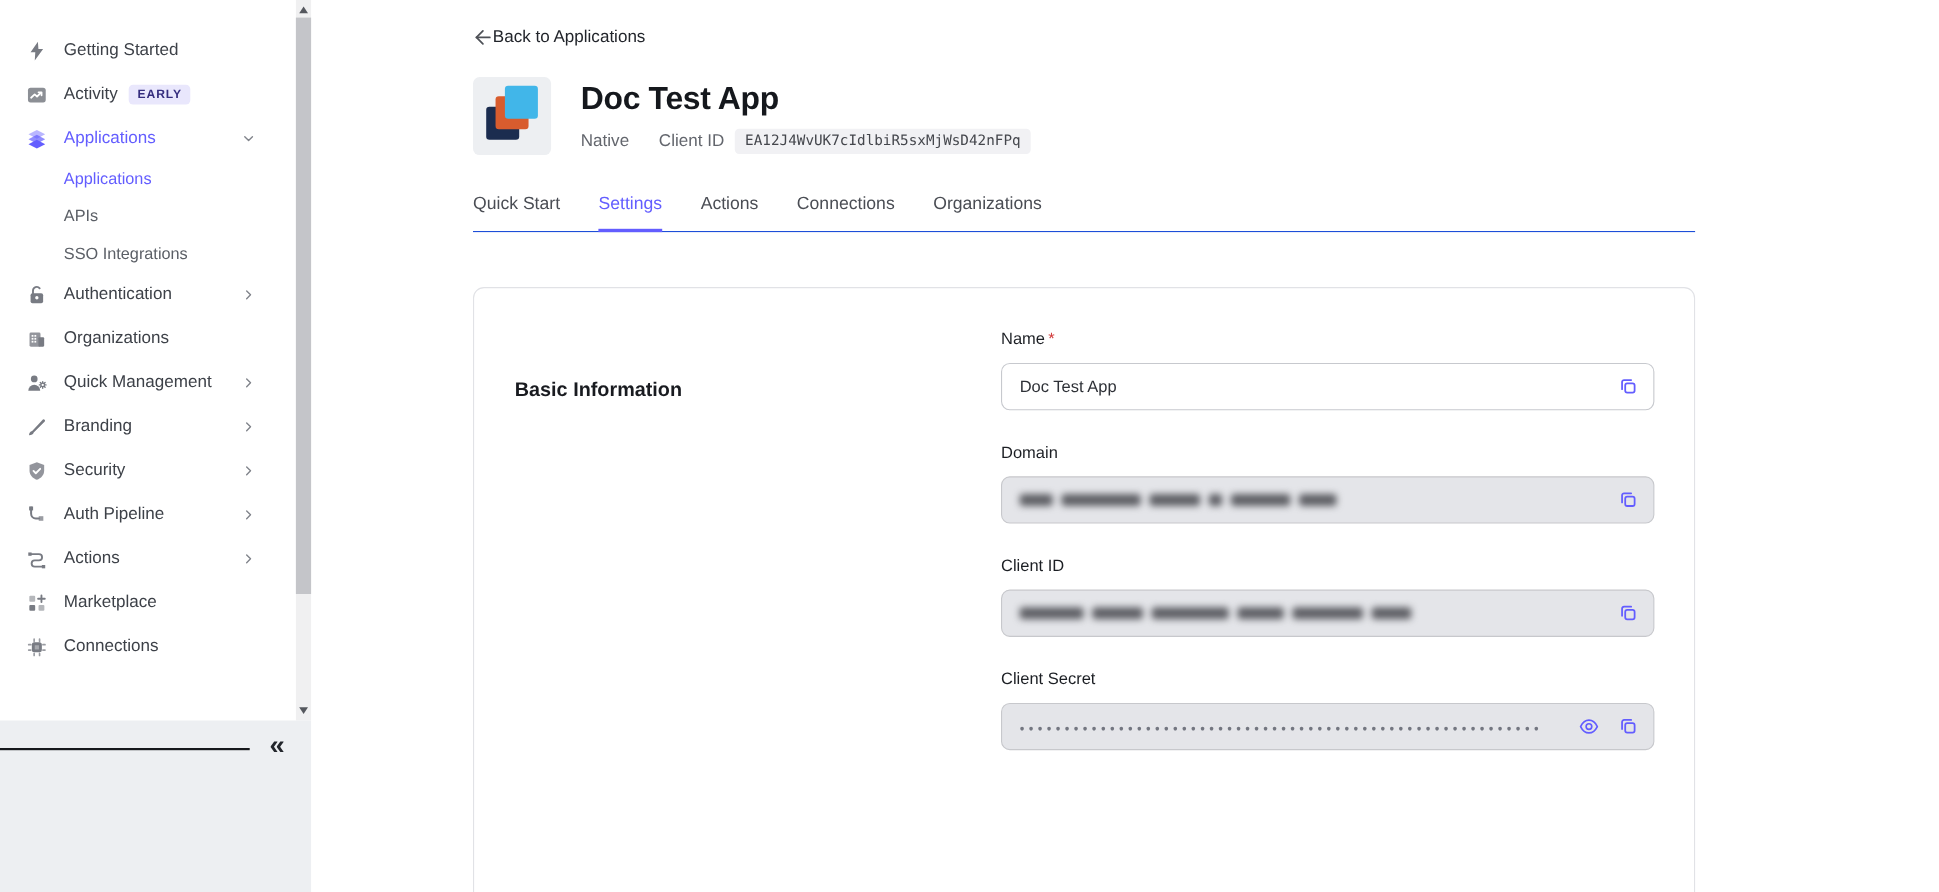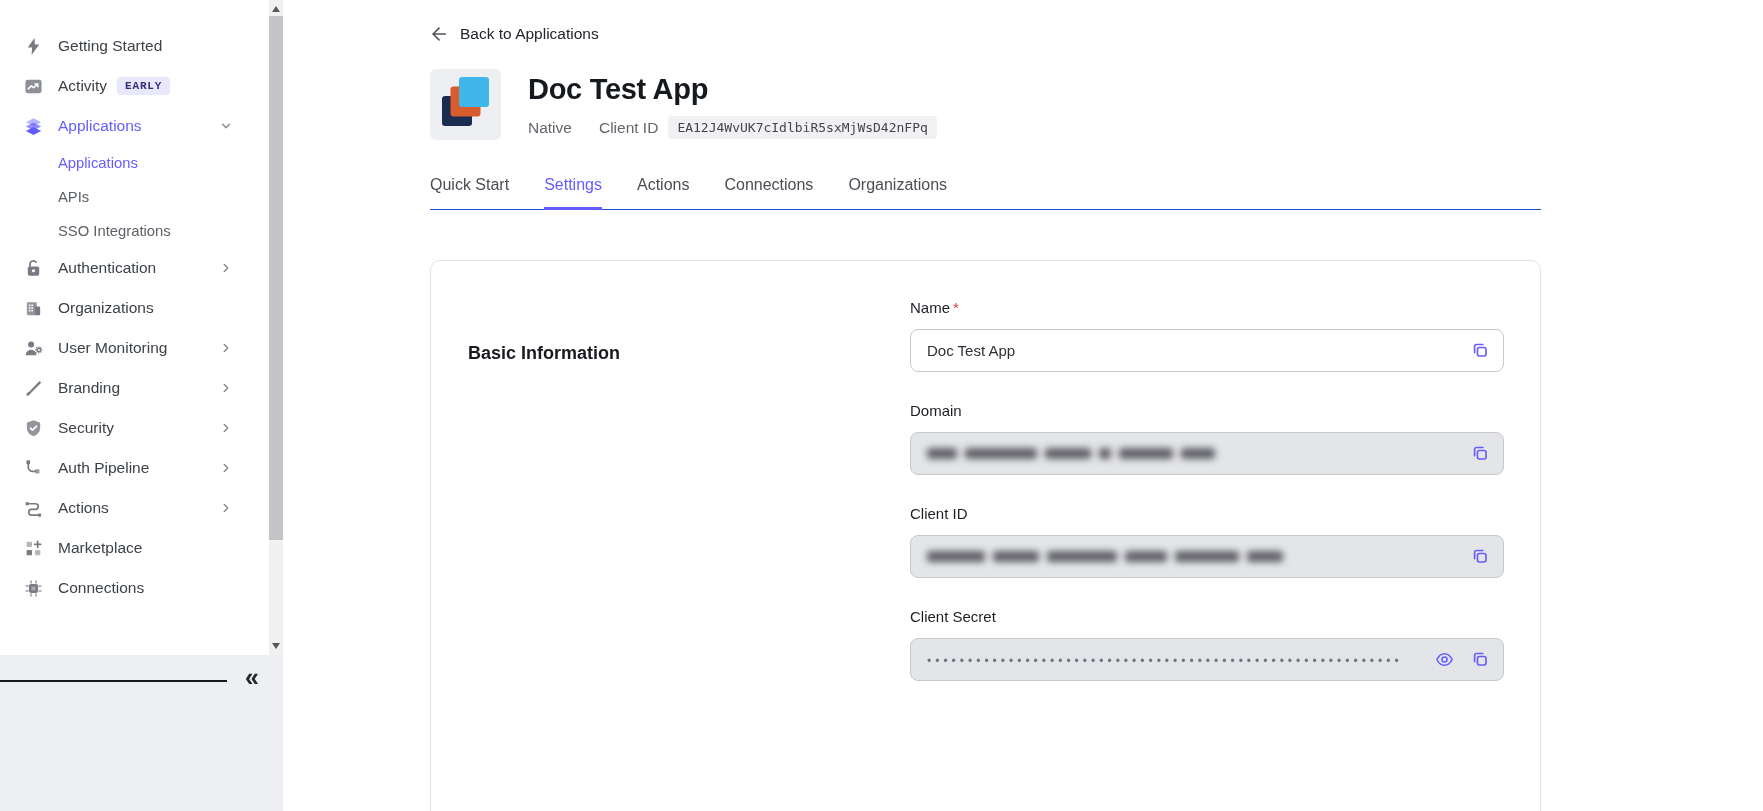--- a/index.html
+++ b/index.html
@@ -18,21 +18,21 @@
   .sidebar{position:relative;width:283px;height:811px;background:#fff;flex:none;}
   .sidebar-nav{position:absolute;left:0;top:0;width:269px;padding-top:26px;}
   .nav-item{display:flex;align-items:center;height:40px;padding-left:24px;
     position:relative;cursor:pointer;color:#3d4148;font-size:15.5px;font-weight:500;}
   .nav-item .nv-icon{width:19px;height:19px;margin-right:15px;color:var(--icon-gray);
     display:flex;align-items:center;justify-content:center;flex:none;}
   .nav-item .nv-icon svg{width:19px;height:19px;display:block;}
   .nav-item.active{color:var(--accent);}
   .nav-item.active .nv-icon{color:var(--accent);}
   .nav-badge{margin-left:10px;background:var(--badge-bg);color:var(--badge-text);
-    font-size:11px;font-weight:700;letter-spacing:.8px;padding:3px 8px;border-radius:4px;font-family:Liberation Mono, monospace;}
+    font-size:11px;font-weight:700;letter-spacing:.8px;padding:3px 8px;border-radius:4px;}
   .nv-chevron{position:absolute;right:36px;color:#81848b;display:flex;}
   .nv-chevron svg{width:14px;height:14px;}
   .nav-sub{display:flex;align-items:center;height:34px;padding-left:58px;cursor:pointer;
     color:#5b5f66;font-size:14.8px;font-weight:400;}
   .nav-sub.active{color:var(--accent);}
 
   
   .sb-track{position:absolute;right:0;top:0;width:14px;height:655px;background:#f0f0f1;}
   .sb-arrow{position:absolute;left:3px;width:0;height:0;border-left:4px solid transparent;
     border-right:4px solid transparent;}
@@ -40,21 +40,21 @@
   .sb-arrow.down{bottom:6px;border-top:6px solid #55585e;}
   .sb-thumb{position:absolute;left:0;top:16px;width:14px;height:524px;background:#c4c5c9;}
 
   .sidebar-footer{position:absolute;left:0;bottom:0;width:283px;height:156px;background:#edeff2;}
   .footer-line{position:absolute;left:0;top:25px;width:227px;height:2px;background:#16181c;}
   .collapse-btn{position:absolute;right:24px;top:8px;font-size:25px;color:#23262c;
     cursor:pointer;font-weight:700;}
 
   
   .main{position:relative;flex:1;background:#fff;padding-left:147px;}
-  .back-link{display:inline-flex;align-items:center;gap:12px;margin-top:25px;cursor:pointer;
+  .back-link{display:inline-flex;align-items:center;margin-top:25px;cursor:pointer;
     color:#22252b;font-size:15.5px;font-weight:500;text-decoration:none;}
   .back-link svg{width:18px;height:18px;color:#4e5157;}
 
   .app-header{display:flex;margin-top:22px;gap:27px;}
   .app-logo{width:71px;height:71px;border-radius:6px;background:#edeff2;flex:none;
     display:flex;align-items:center;justify-content:center;}
   .app-title{font-size:29px;font-weight:700;color:#15181d;letter-spacing:-.3px;margin-top:4px;}
   .meta-row{display:flex;align-items:center;gap:27px;margin-top:10px;}
   .meta-type{color:#63666d;font-size:15.5px;}
   .meta-cid{display:flex;align-items:center;gap:10px;color:#63666d;font-size:15.5px;}
@@ -170,21 +170,21 @@
           <span class="nv-icon">
             <svg viewBox="0 0 20 20" fill="currentColor">
               <circle cx="7.5" cy="5.8" r="3.2"></circle>
               <path d="M1.8 17 a5.7 5.7 0 0 1 11.4 0 Z"></path>
               <g stroke="currentColor" stroke-width="1.3" stroke-linecap="round">
                 <path d="M15.6 8.3 v6.4 M12.4 11.5 h6.4 M13.3 9.2 l4.6 4.6 M17.9 9.2 l-4.6 4.6"></path>
               </g>
               <circle cx="15.6" cy="11.5" r="1.7" fill="#fff" stroke="currentColor" stroke-width="1.2"></circle>
             </svg>
           </span>
-          <span>User Monitoring</span>
+          <span>Quick Management</span>
           <span class="nv-chevron">
             <svg viewBox="0 0 20 20" fill="none" stroke="currentColor" stroke-width="1.8" stroke-linecap="round" stroke-linejoin="round">
               <path d="M7.5 5 l5 5 -5 5"></path>
             </svg>
           </span>
         </div>
         <div class="nav-item">
           <span class="nv-icon">
             <svg viewBox="0 0 20 20" fill="currentColor">
               <path d="M2.5 17.5 c0-2.4 1.2-3.6 3-4.1 L15.8 2.6 a1.3 1.3 0 0 1 1.8 1.8 L7 15 c-.5 1.8-2 2.5-4.5 2.5 Z"></path>

